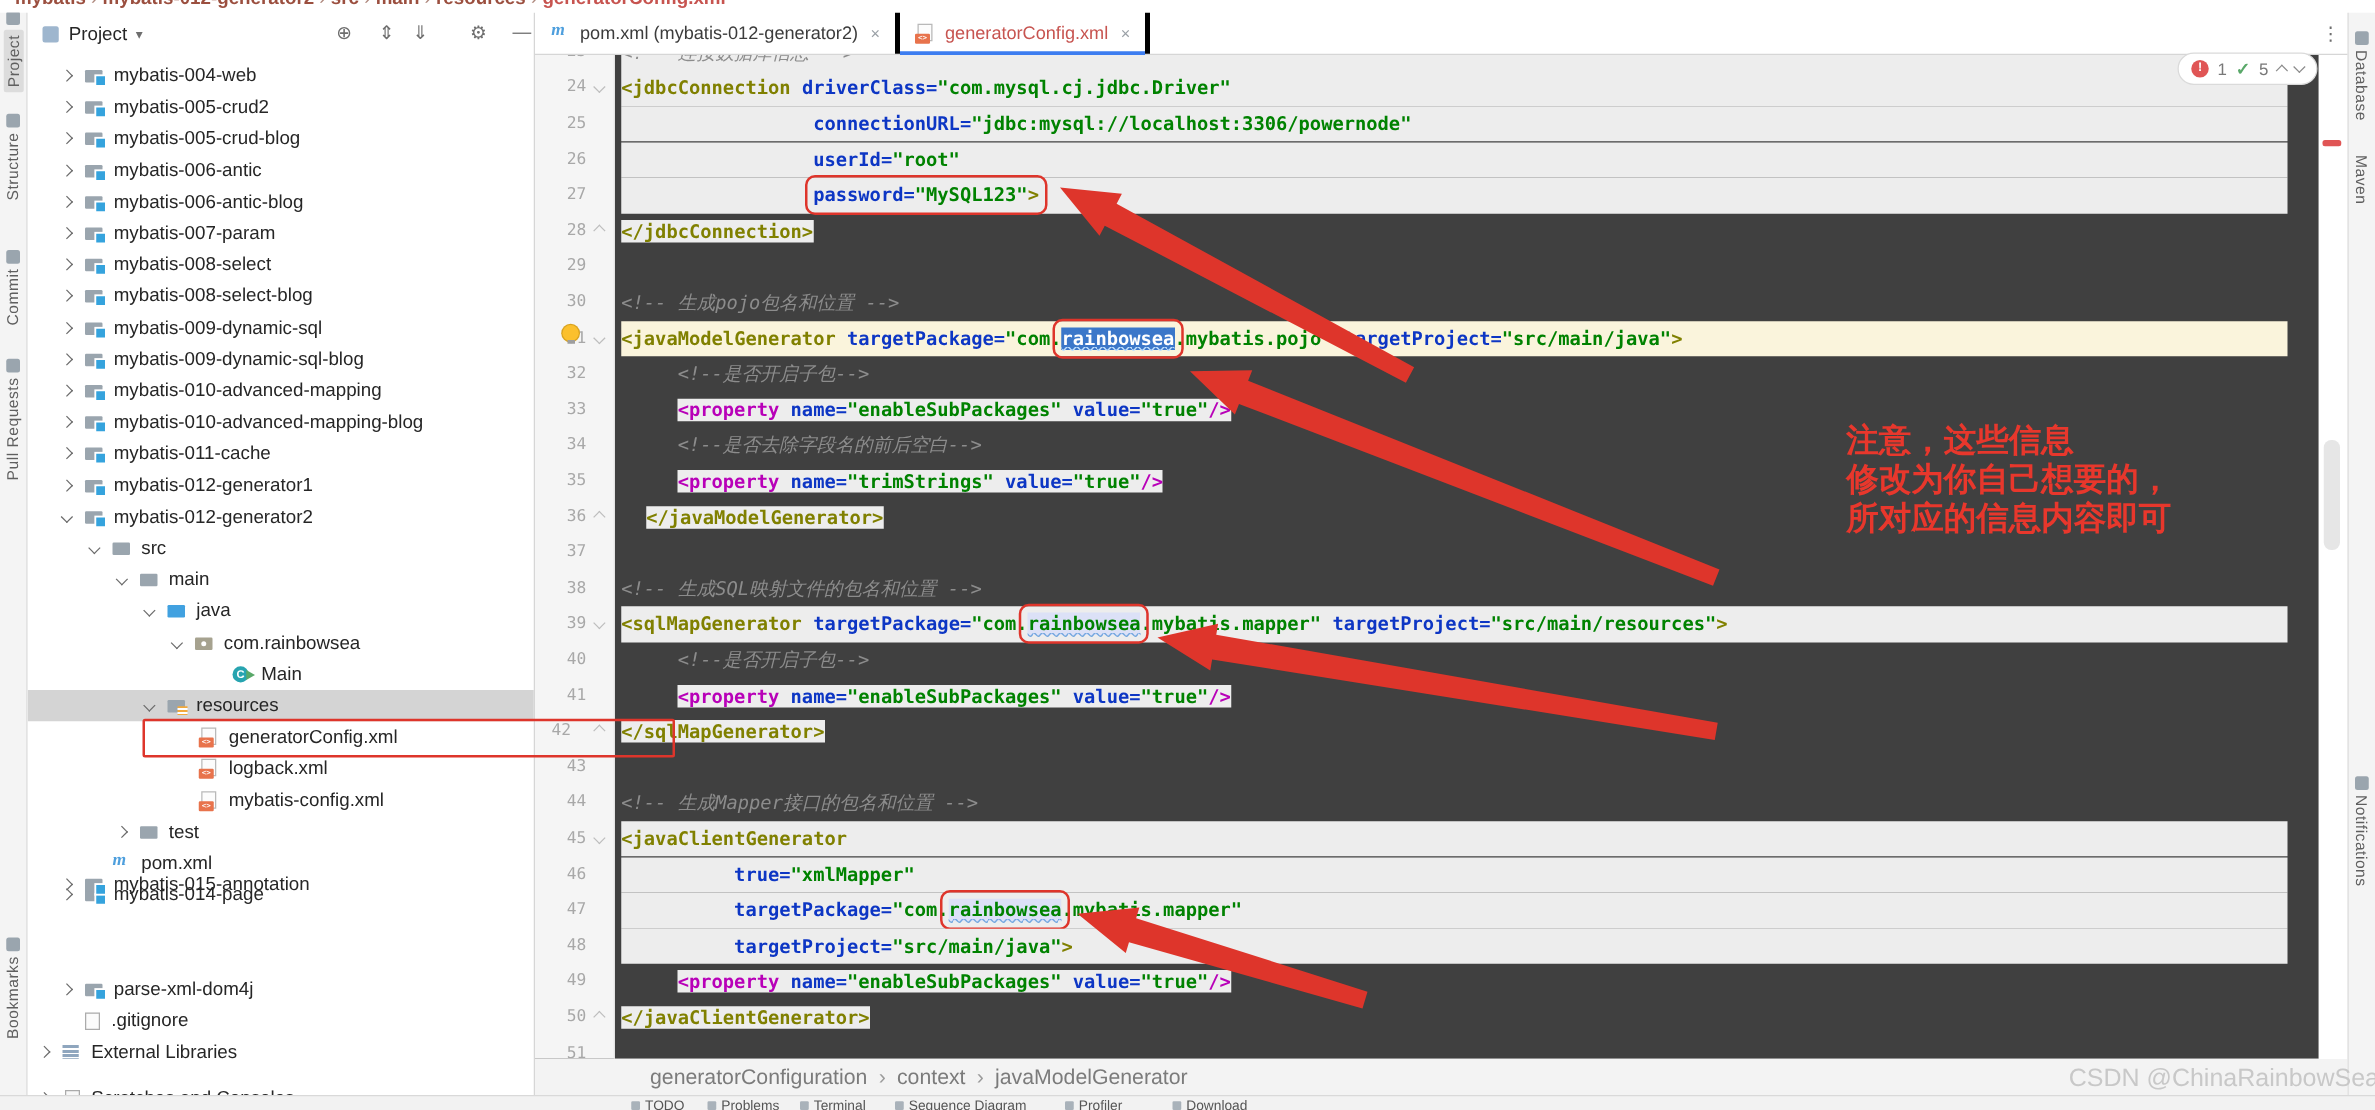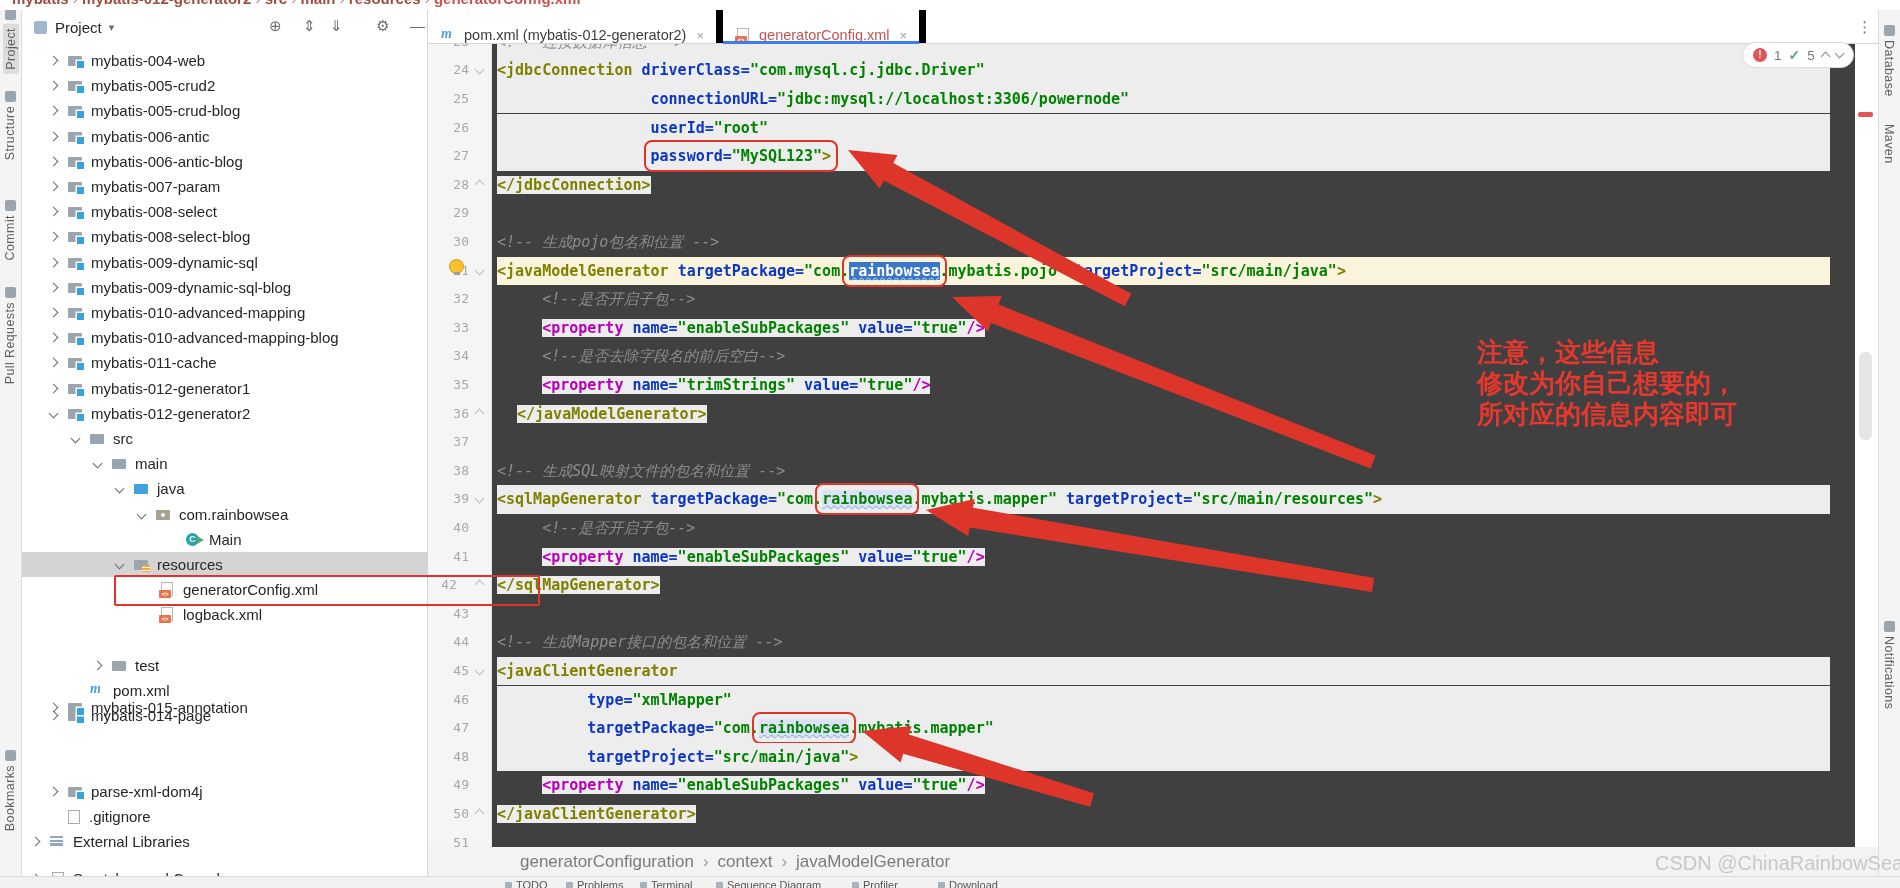--- a/index.html
+++ b/index.html
@@ -44,21 +44,21 @@
 .ic.class:after{content:"";position:absolute;right:-2px;top:4px;border-left:7px solid #59a869;border-top:4px solid transparent;border-bottom:4px solid transparent}
 .ic.xml:before{content:"";position:absolute;left:2px;top:0;width:10px;height:12px;background:#fcfcfc;border:1px solid #b9b9b9}
 .ic.xml:after{content:"<>";position:absolute;left:0;bottom:-1px;width:12px;height:8px;background:#e8734c;color:#fff;font:700 6px/8px "DejaVu Sans Mono",monospace;text-align:center;border-radius:1px}
 .ic.maven:before{content:"m";position:absolute;left:1px;top:-2px;color:#4e9fdd;font:italic 700 14px/16px "Liberation Serif",serif}
 .ic.file:before{content:"";position:absolute;left:3px;top:1px;width:10px;height:12px;background:#fbfbfb;border:1px solid #ababab}
 .ic.lib:before{content:"";position:absolute;left:1px;top:2px;width:13px;height:11px;background:repeating-linear-gradient(180deg,#8fa6be 0 2.4px,#fff 2.4px 3.6px)}
 .ic.scratch:before{content:"";position:absolute;left:3px;top:1px;width:10px;height:12px;background:#f8f8f8;border:1px solid #ababab}
 .ic.scratch:after{content:"";position:absolute;right:1px;bottom:0;border-left:6px solid transparent;border-bottom:6px solid #62b543}
 
 #tabbar{position:absolute;left:428px;top:10px;width:1452px;height:34px;background:#fff;border-bottom:1px solid #d6d6d6;display:flex;z-index:3}
-.tab{position:relative;display:flex;align-items:flex-end;padding:0 12px;font-size:14.5px;color:#3c3c3c;border-right:7px solid #000000;cursor:default}
+.tab{position:relative;display:flex;align-items:center;padding:0 12px;font-size:14.5px;color:#3c3c3c;border-right:4px solid #000000;cursor:default}
 .tab .tx{margin-left:10px;color:#9aa0a6;font-size:13px}
 .tab.on{color:#c75450}
 .tab.on:after{content:"";position:absolute;left:0;right:0;bottom:-1px;height:3px;background:#3d7df0}
 #tabmore{position:absolute;right:8px;top:8px;color:#6e6e6e;font-size:15px}
 
 #editor{position:absolute;left:428px;top:44px;width:1427px;height:803px;background:#404040;overflow:hidden;z-index:2}
 #gutter{position:absolute;left:0;top:0;width:64px;height:100%;background:#f5f5f5;border-right:1px solid #e4e4e4}
 .lnum{position:absolute;right:22px;width:40px;height:28.6px;line-height:28.6px;text-align:right;font:13px/28.6px "DejaVu Sans Mono",monospace;color:#a8a8a8}
 .fold{position:absolute;left:48px;width:7px;height:7px;border-right:1.5px solid #bdbdbd;border-bottom:1.5px solid #bdbdbd}
 .fold.fd{transform:rotate(45deg)}
@@ -247,20 +247,25 @@
       </div>
       <div class="trow" style="top: 529.2px;">
         <span class="chev n" style="margin-left: 120px;"></span>
         <span class="ic xml"></span>
         <span class="tlab">generatorConfig.xml</span>
       </div>
       <div class="trow" style="top: 554.4px;">
         <span class="chev n" style="margin-left: 120px;"></span>
         <span class="ic xml"></span>
         <span class="tlab">logback.xml</span>
+      </div>
+      <div class="trow" style="top: 579.6px;">
+        <span class="chev n" style="margin-left: 120px;"></span>
+        <span class="ic xml"></span>
+        <span class="tlab">mybatis-config.xml</span>
       </div>
       <div class="trow" style="top: 604.8px;">
         <span class="chev r" style="margin-left: 72px;"></span>
         <span class="ic folder"></span>
         <span class="tlab">test</span>
       </div>
       <div class="trow" style="top: 630px;">
         <span class="chev n" style="margin-left: 50px;"></span>
         <span class="ic maven"></span>
         <span class="tlab">pom.xml</span>
@@ -370,21 +375,21 @@
     <div class="cline" style="top: 355.5px; padding-left: 20px;"><span class="codebg"><span class="tag">&lt;/javaModelGenerator&gt;</span></span></div>
     <div class="cline" style="top: 384.1px;"></div>
     <div class="cline" style="top: 412.7px;"><span class="cm">&lt;!-- 生成SQL映射文件的包名和位置 --&gt;</span></div>
     <div class="cline full" style="top: 441.3px;"><span class="tag">&lt;sqlMapGenerator </span><span class="att">targetPackage=</span><span class="val">"com.</span><span class="rbox"><span class="hl">rainbowsea</span></span><span class="val">.mybatis.mapper"</span><span class="sp"> </span><span class="att">targetProject=</span><span class="val">"src/main/resources"</span><span class="tag">&gt;</span></div>
     <div class="cline" style="top: 469.9px; padding-left: 5ch;"><span class="cm">&lt;!--是否开启子包--&gt;</span></div>
     <div class="cline" style="top: 498.5px; padding-left: 5ch;"><span class="codebg"><span class="ptag">&lt;property </span><span class="att">name=</span><span class="val">"enableSubPackages"</span><span class="sp"> </span><span class="att">value=</span><span class="val">"true"</span><span class="ptag">/&gt;</span></span></div>
     <div class="cline" style="top: 527.1px;"><span class="codebg"><span class="tag">&lt;/sqlMapGenerator&gt;</span></span></div>
     <div class="cline" style="top: 555.7px;"></div>
     <div class="cline" style="top: 584.3px;"><span class="cm">&lt;!-- 生成Mapper接口的包名和位置 --&gt;</span></div>
     <div class="cline full" style="top: 612.9px;"><span class="tag">&lt;javaClientGenerator</span></div>
-    <div class="cline full" style="top: 641.5px; padding-left: 10ch;"><span class="att">type=</span><span class="val">"xmlMapper"</span></div>
+    <div class="cline full" style="top: 641.5px; padding-left: 10ch;"><span class="att">true=</span><span class="val">"xmlMapper"</span></div>
     <div class="cline full" style="top: 670.1px; padding-left: 10ch;"><span class="att">targetPackage=</span><span class="val">"com.</span><span class="rbox"><span class="hl">rainbowsea</span></span><span class="val">.mybatis.mapper"</span></div>
     <div class="cline full" style="top: 698.7px; padding-left: 10ch;"><span class="att">targetProject=</span><span class="val">"src/main/java"</span><span class="tag">&gt;</span></div>
     <div class="cline" style="top: 727.3px; padding-left: 5ch;"><span class="codebg"><span class="ptag">&lt;property </span><span class="att">name=</span><span class="val">"enableSubPackages"</span><span class="sp"> </span><span class="att">value=</span><span class="val">"true"</span><span class="ptag">/&gt;</span></span></div>
     <div class="cline" style="top: 755.9px;"><span class="codebg"><span class="tag">&lt;/javaClientGenerator&gt;</span></span></div>
     <div class="cline" style="top: 784.5px;"></div>
   </div>
 
 <div id="scrollzone">
   <div class="errstripe-dash" style="left:3px;top:68px;width:15px;height:5px"></div>
   <div id="scrollthumb" style="top:308px;height:88px"></div>

